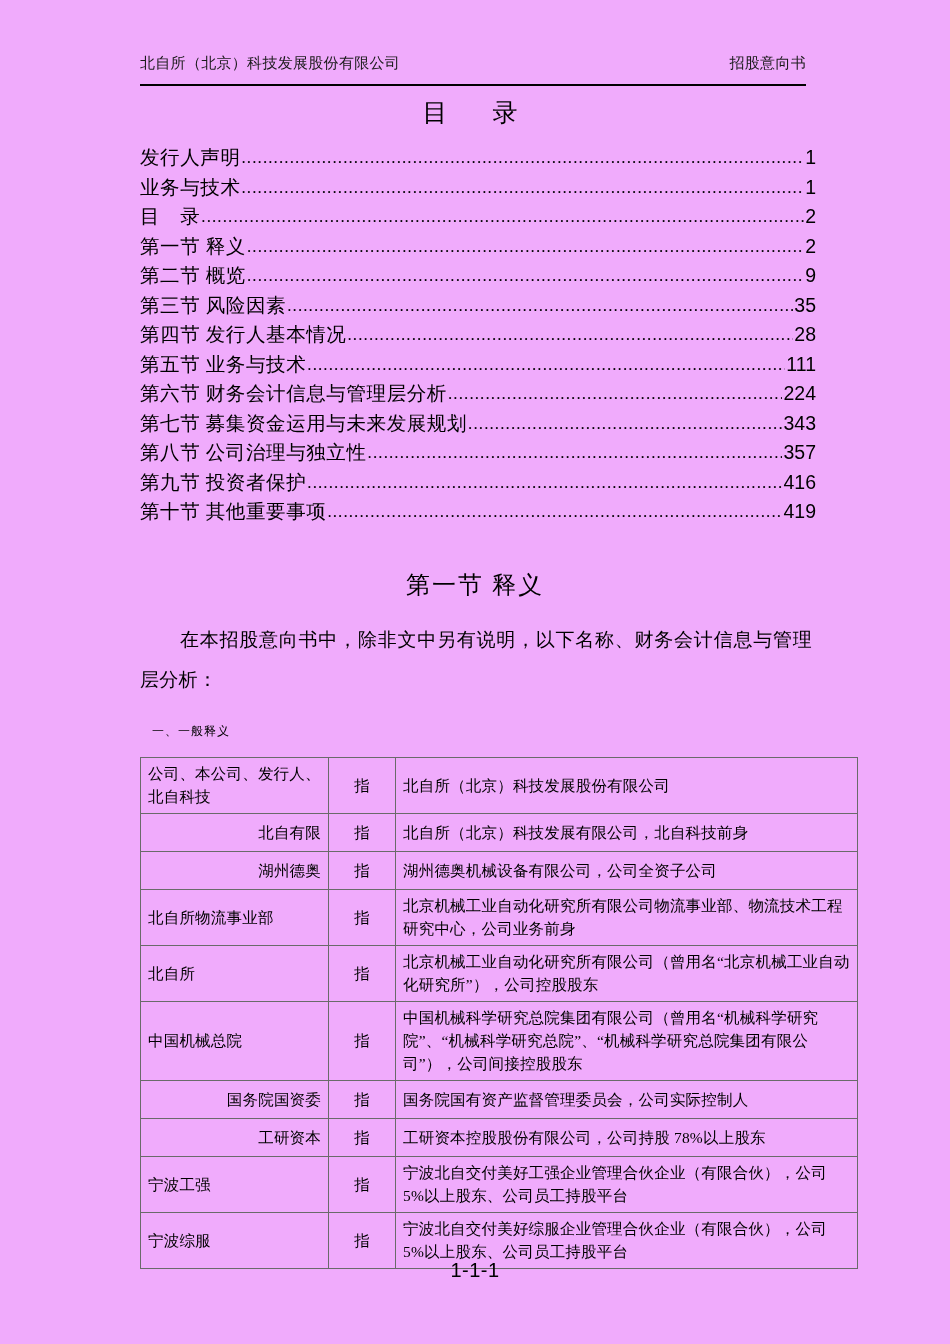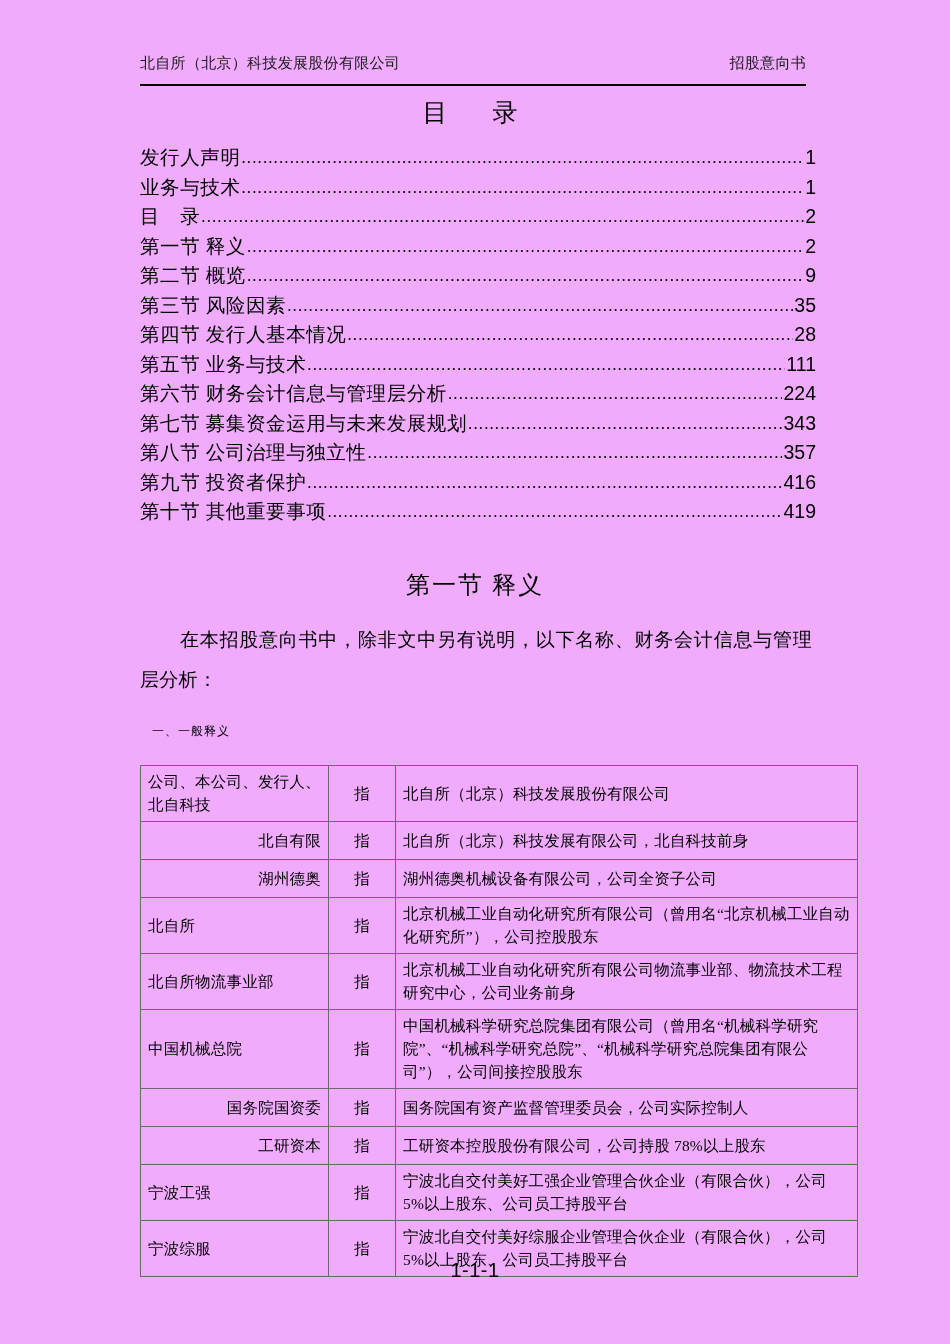--- a/index.html
+++ b/index.html
@@ -120,21 +120,20 @@
     font-size: 12px;
     letter-spacing: 1px;
   }
 
   
   .def-table-wrap {
     position: absolute;
     left: 140px;
     top: 757px;
     width: 672px;
-    margin-top: 8px;
   }
   table.def-table {
     width: 672px;
     border-collapse: collapse;
     table-layout: fixed;
     font-size: 15.5px;
   }
   table.def-table td {
     border: 1px solid #6a6a6a;
     padding: 4px 7px 5px 7px;
@@ -259,28 +258,28 @@
           <td class="col-term tall-1">北自有限</td>
           <td class="col-marker">指</td>
           <td class="col-def">北自所（北京）科技发展有限公司，北自科技前身</td>
         </tr>
         <tr>
           <td class="col-term tall-1">湖州德奥</td>
           <td class="col-marker">指</td>
           <td class="col-def">湖州德奥机械设备有限公司，公司全资子公司</td>
         </tr>
         <tr>
+          <td class="col-term tall-2">北自所物流事业部</td>
+          <td class="col-marker">指</td>
+          <td class="col-def">北京机械工业自动化研究所有限公司物流事业部、物流技术工程研究中心，公司业务前身</td>
+        </tr>
+        <tr>
           <td class="col-term tall-2">北自所</td>
           <td class="col-marker">指</td>
           <td class="col-def">北京机械工业自动化研究所有限公司（曾用名“北京机械工业自动化研究所”），公司控股股东</td>
-        </tr>
-        <tr>
-          <td class="col-term tall-2">北自所物流事业部</td>
-          <td class="col-marker">指</td>
-          <td class="col-def">北京机械工业自动化研究所有限公司物流事业部、物流技术工程研究中心，公司业务前身</td>
         </tr>
         <tr>
           <td class="col-term tall-2">中国机械总院</td>
           <td class="col-marker">指</td>
           <td class="col-def">中国机械科学研究总院集团有限公司（曾用名“机械科学研究院”、“机械科学研究总院”、“机械科学研究总院集团有限公司”），公司间接控股股东</td>
         </tr>
         <tr>
           <td class="col-term tall-1">国务院国资委</td>
           <td class="col-marker">指</td>
           <td class="col-def">国务院国有资产监督管理委员会，公司实际控制人</td>

